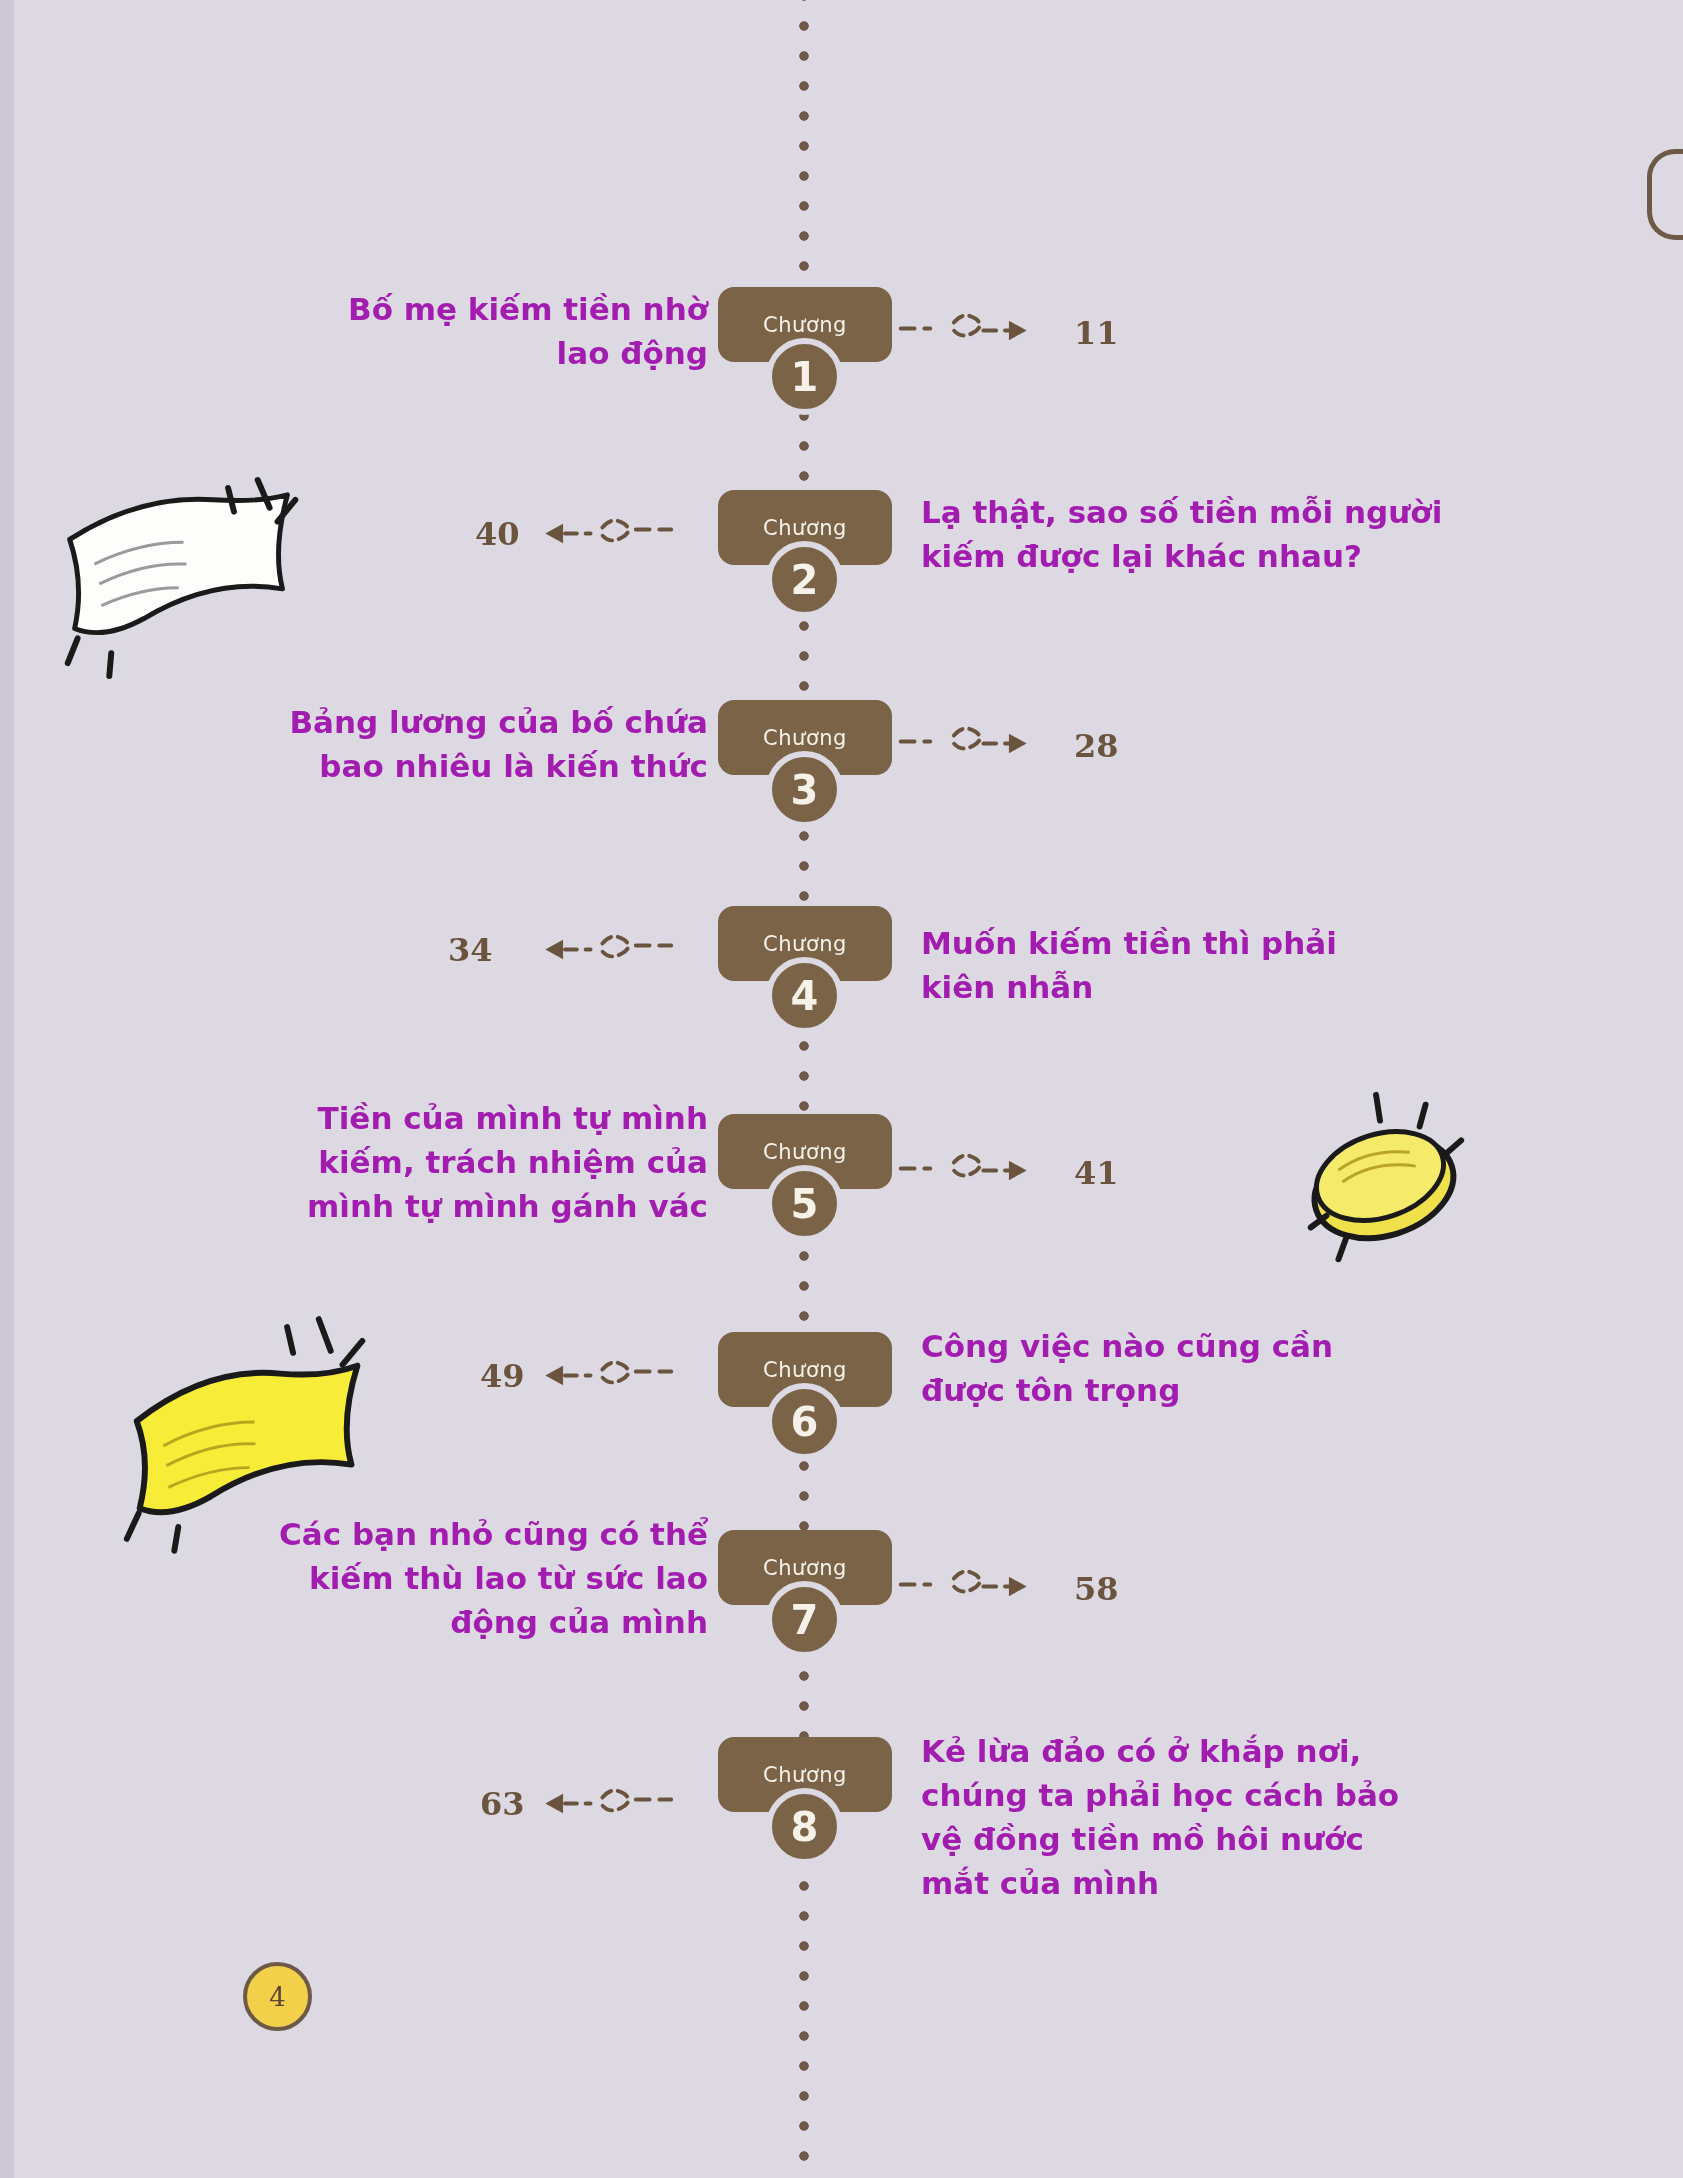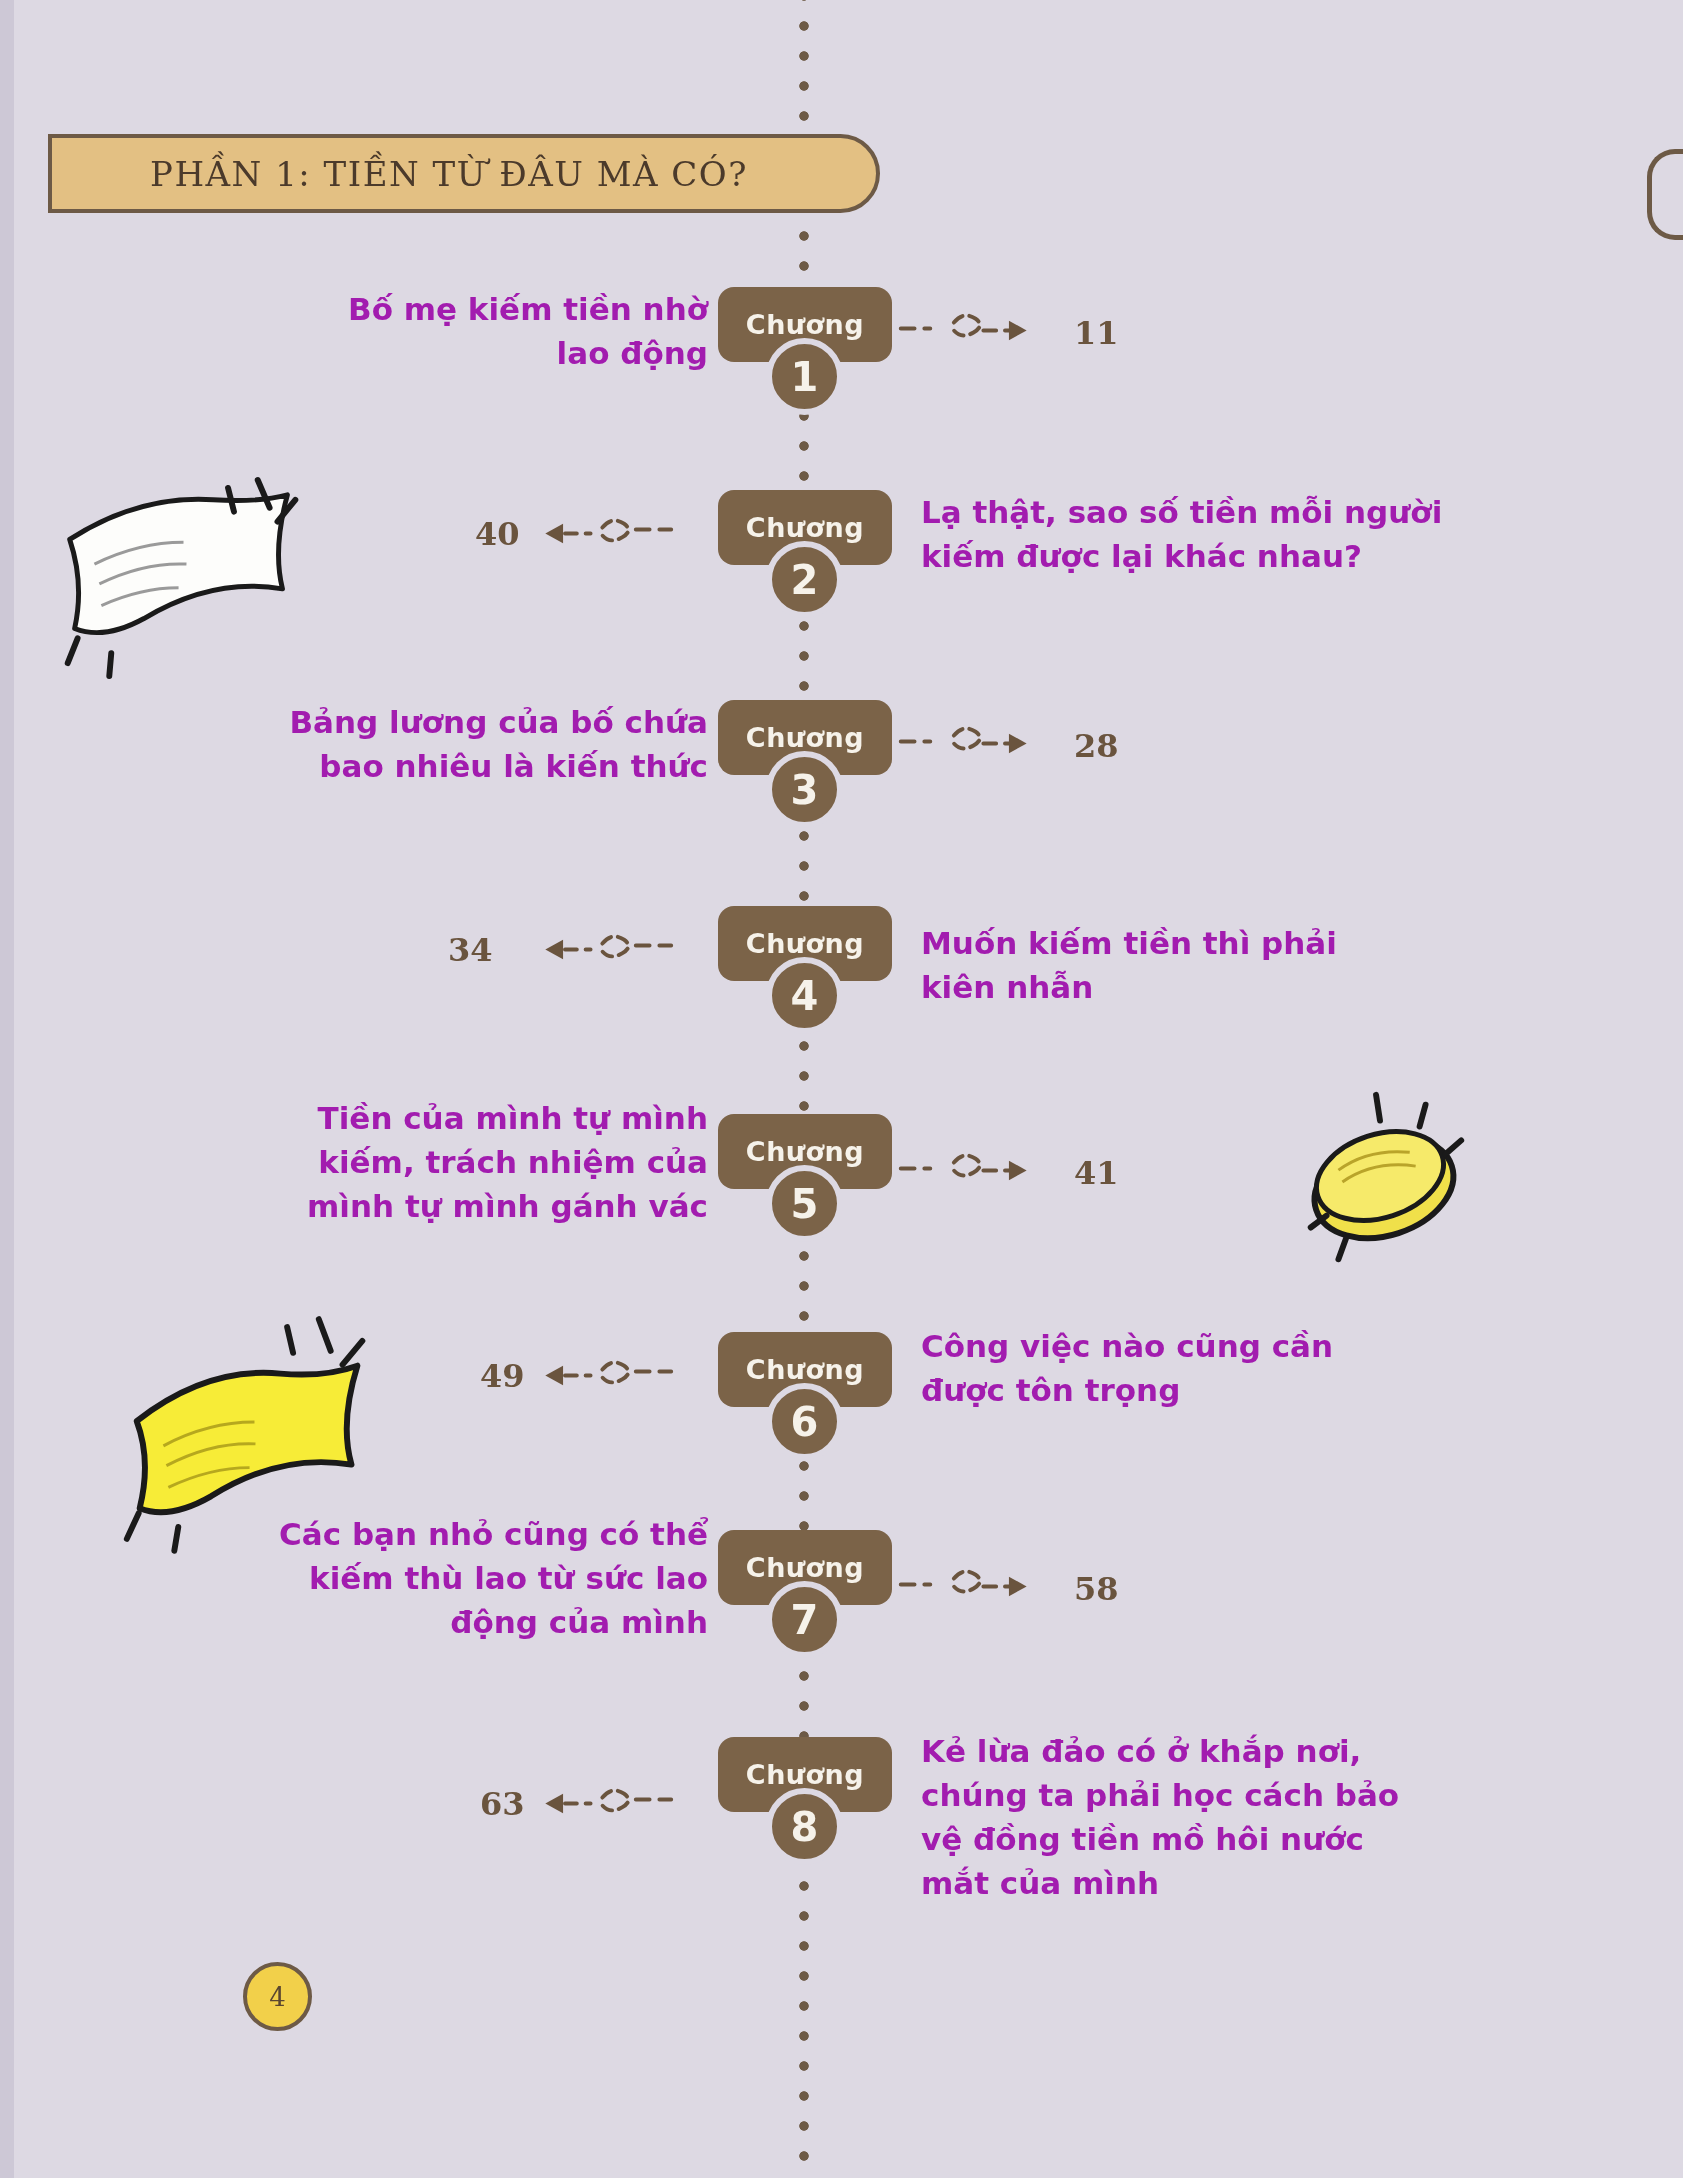--- a/index.html
+++ b/index.html
@@ -99,22 +99,22 @@
     width: 174px;
     height: 75px;
     background: #7b6348;
     border-radius: 16px;
     display: flex;
     align-items: center;
     justify-content: center;
   }
   .chip-label {
     font-family: "DejaVu Sans", sans-serif;
-    font-weight: bold;
-    font-size: 27px;
+    font-weight: normal;
+    font-size: 21px;
     color: #f6f2ea;
     letter-spacing: 0.5px;
   }
   .chip-num {
     position: absolute;
     left: 766px;
     top: 51px;
     width: 77px;
     height: 77px;
     border-radius: 50%;
@@ -175,23 +175,20 @@
   }
 </style>
 </head>
 <body>
 
 <div class="page">
 
   <div class="page-left-edge"></div>
   <div class="spine"></div>
 
-  <div class="part-banner">
-    <span>PHẦN 1: TIỀN TỪ ĐÂU MÀ CÓ?</span>
-  </div>
   <div class="right-tab"></div>
 
   <div class="chapter" style="top:287px">
     <div class="chip" style="top:0">
       <span class="chip-label">Chương</span>
     </div>
     <div class="chip-num">1</div>
     <div class="ch-text left" style="top: 0px; white-space: pre-line;" style-whitespace="pre">Bố mẹ kiếm tiền nhờ
 lao động</div>
     <svg class="conn" style="left:896px; top:12px" width="218" height="59" viewBox="0 0 220 60">

